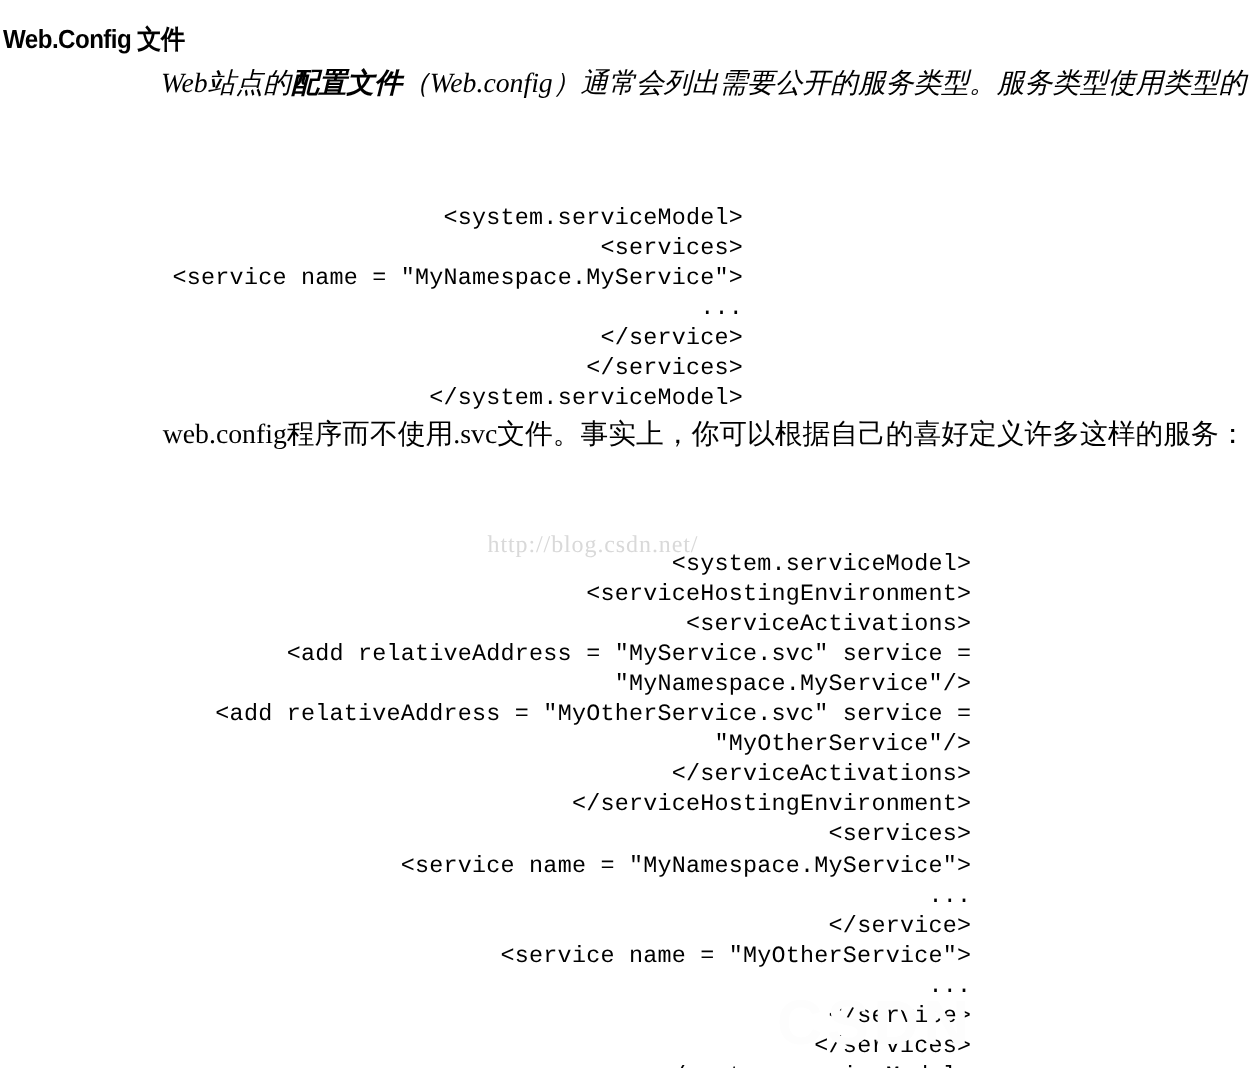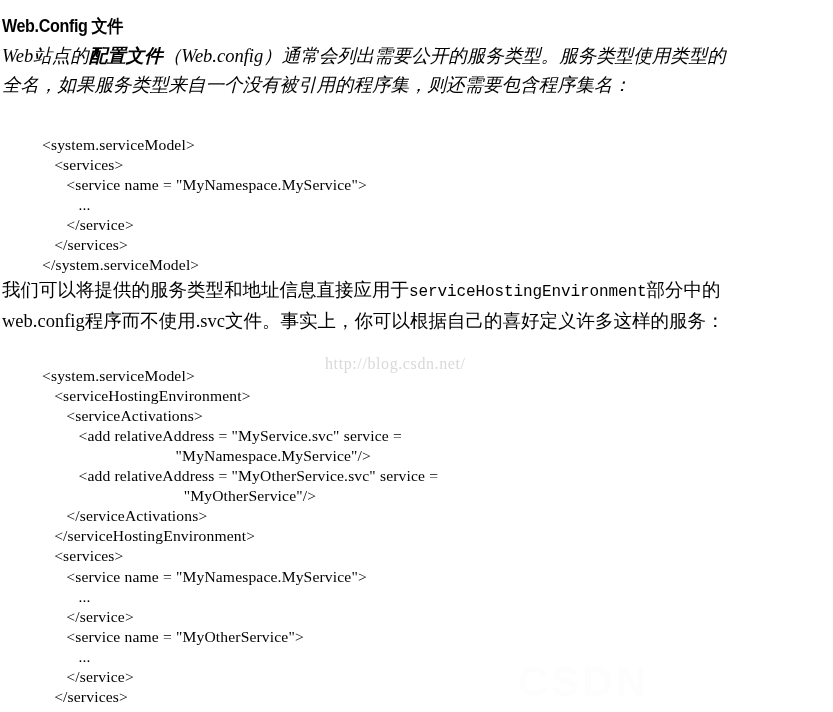--- a/index.html
+++ b/index.html
@@ -14,20 +14,21 @@
     overflow: hidden;
     font-family: "Liberation Serif", serif;
     color: #000000;
     -webkit-font-smoothing: none;
   }
 
   .page {
     position: relative;
     width: 661px;
     height: 712px;
+    text-align: right;
   }
 
   
   .section-heading {
     position: absolute;
     left: 2px;
     top: 2px;
     font-family: "Liberation Sans", sans-serif;
     font-weight: bold;
     font-size: 17.5px;
@@ -54,22 +55,22 @@
   .para .it { }
   .para .mono {
     font-family: "Liberation Mono", monospace;
     font-size: 16px;
     letter-spacing: -0.1px;
   }
 
   
   .code {
     position: absolute;
-    left: 42px;
-    font-family: Liberation Serif, serif;
+    left: 58px;
+    font-family: Liberation Mono, monospace;
     font-size: 15.6px;
     line-height: 20.1px;
     white-space: pre;
     color: #000000;
     letter-spacing: 0.15px;
   }
   .code-1 { top: 119px; }
   .code-2 { top: 350px; }
 
   
@@ -99,33 +100,31 @@
 </style>
 </head>
 <body>
 
 <div class="page">
 
   <h1 class="section-heading">Web.Config 文件</h1>
 
   <div class="para para-1">
     <div><span>Web站点的</span><span class="b">配置文件</span><span>（Web.config）通常会列出需要公开的服务类型。服务类型使用类型的</span></div>
-    <div>全名，如果服务类型来自一个没有被引用的程序集，则还需要包含程序集名：</div>
   </div>
 
   <pre class="code code-1">&lt;system.serviceModel&gt;
    &lt;services&gt;
       &lt;service name = "MyNamespace.MyService"&gt;
          ...
       &lt;/service&gt;
    &lt;/services&gt;
 &lt;/system.serviceModel&gt;</pre>
 
   <div class="para para-2">
-    <div><span>我们可以将提供的服务类型和地址信息直接应用于</span><span class="mono">serviceHostingEnvironment</span><span>部分中的</span></div>
     <div><span class="it">web.config</span><span>程序而不使用</span><span class="it">.svc</span><span>文件。事实上，你可以根据自己的喜好定义许多这样的服务：</span></div>
   </div>
 
   <pre class="code code-2">&lt;system.serviceModel&gt;
    &lt;serviceHostingEnvironment&gt;
       &lt;serviceActivations&gt;
          &lt;add relativeAddress = "MyService.svc" service =
                                  "MyNamespace.MyService"/&gt;
          &lt;add relativeAddress = "MyOtherService.svc" service =
                                    "MyOtherService"/&gt;

